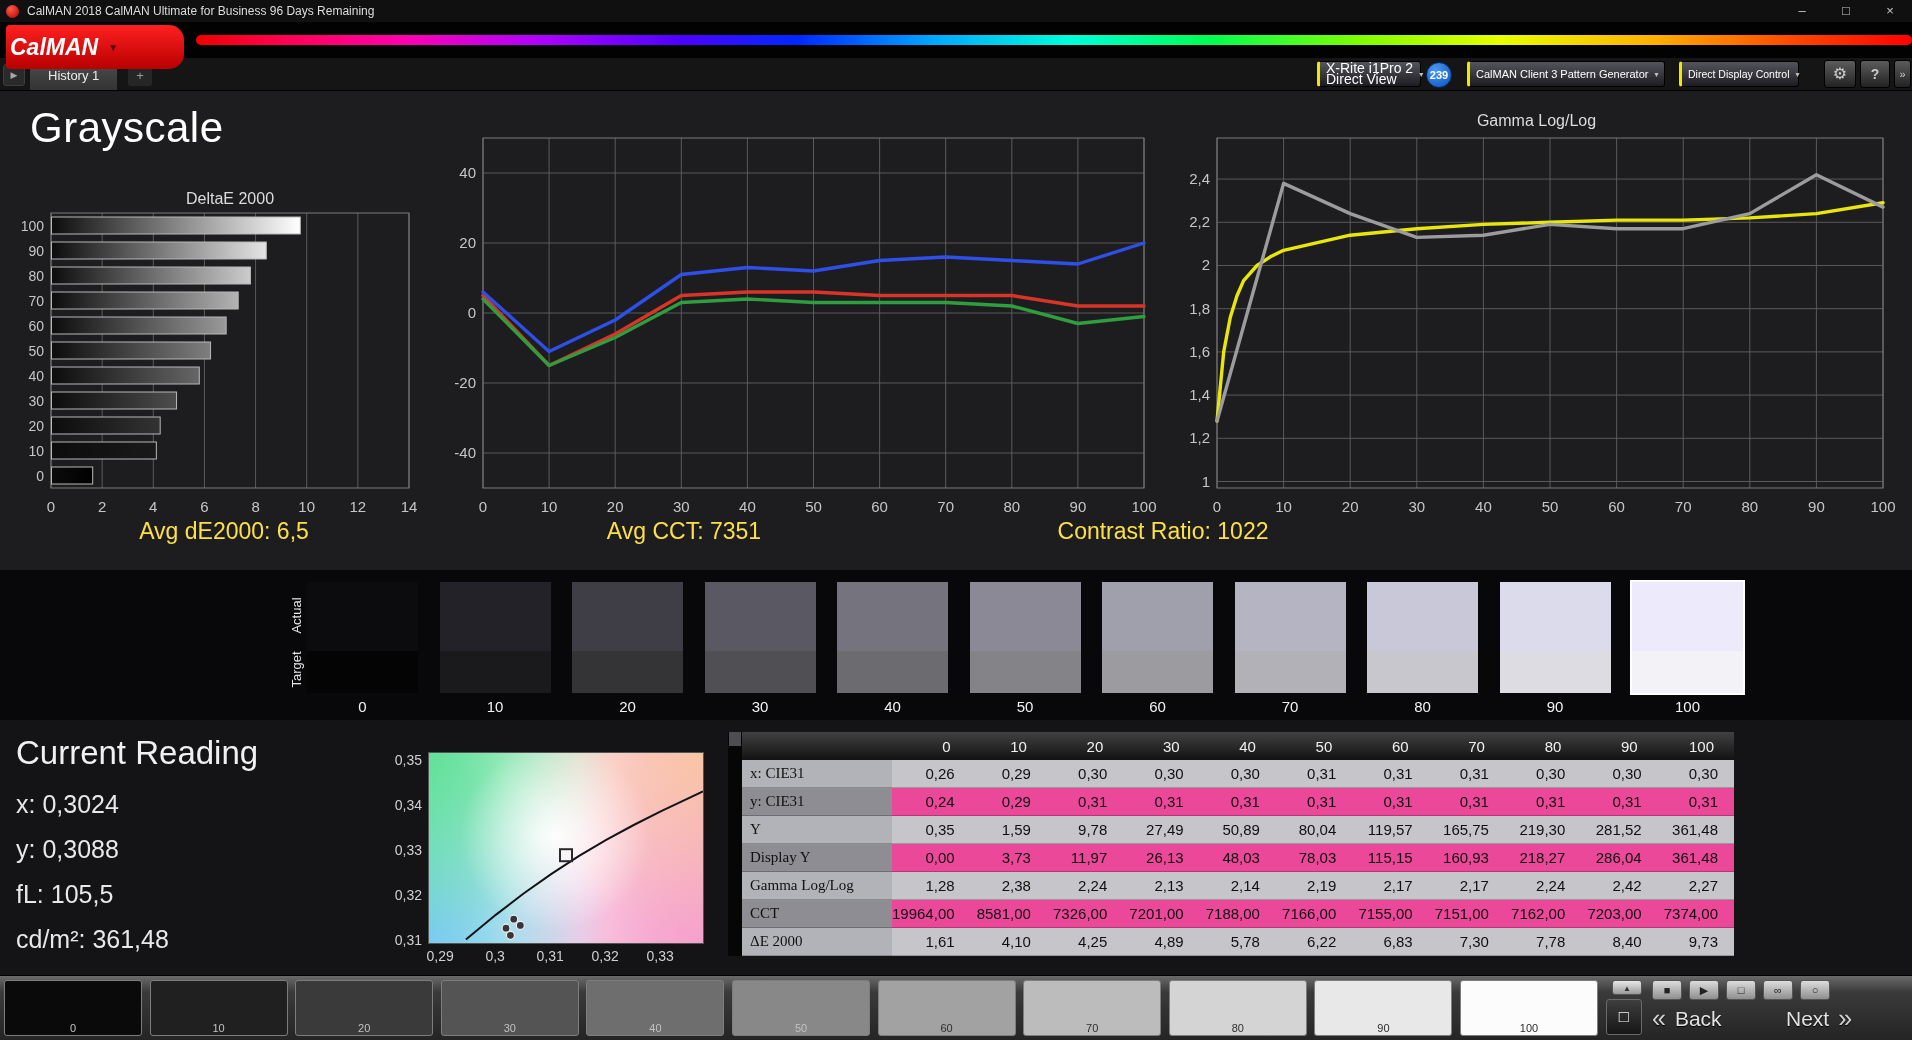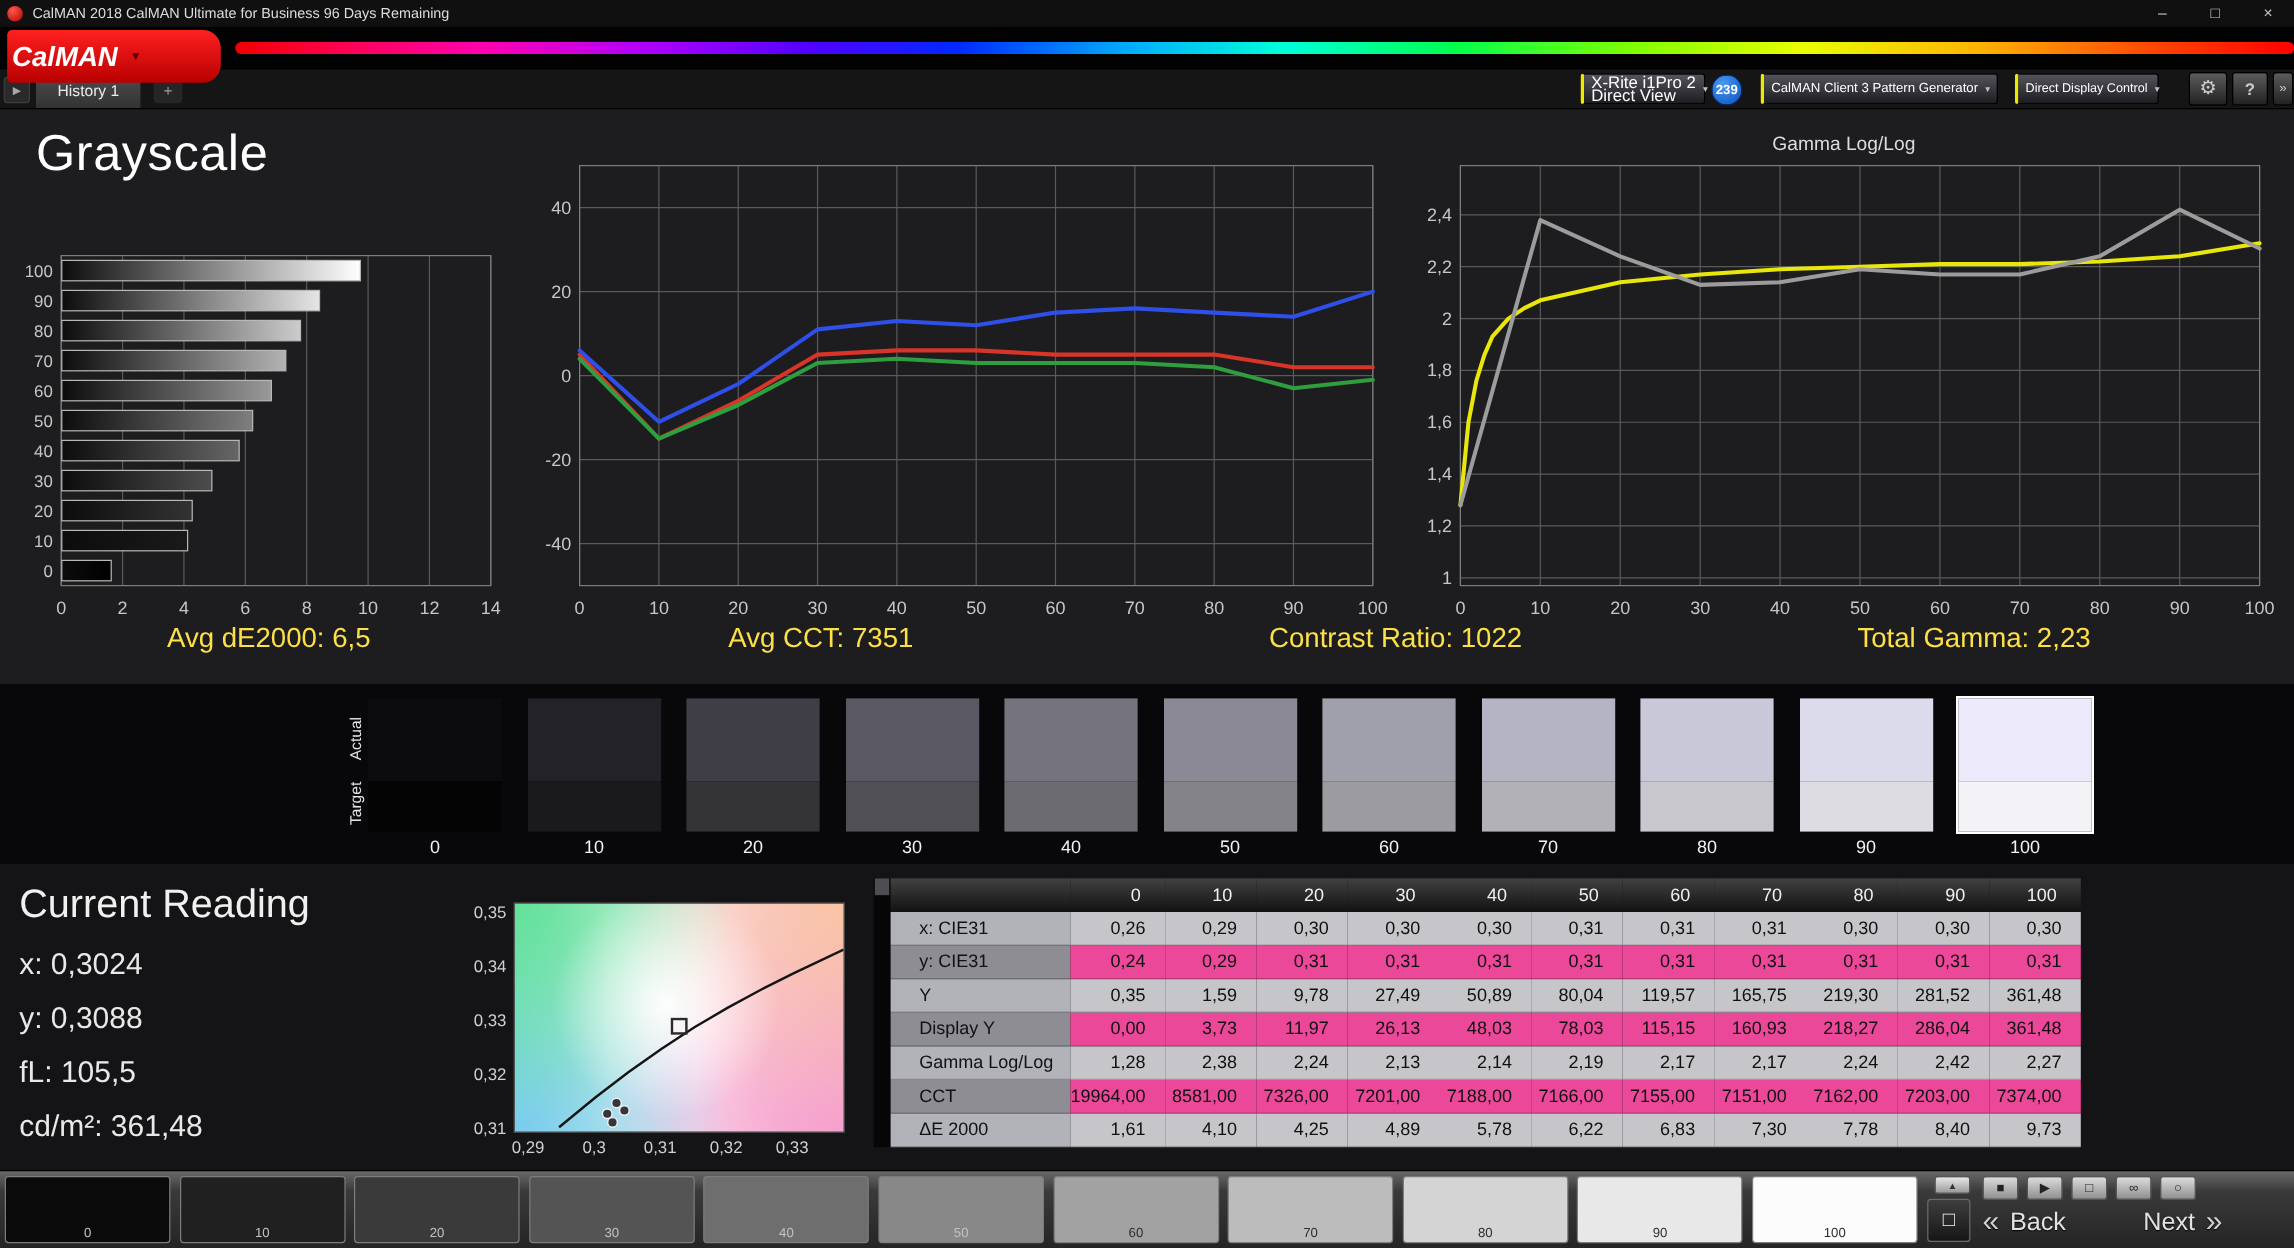--- a/index.html
+++ b/index.html
@@ -82,21 +82,21 @@
   .cie-xl{position:absolute;top:208px;width:40px;text-align:center;color:#d0d0d0;font-size:14px;}
 
   
   #data-table{position:absolute;left:728px;top:642px;width:1006px;height:224px;display:flex;}
   .tbl-strip{width:14px;background:#060607;position:relative;}
   .tbl-thumb{position:absolute;top:0;left:1px;width:12px;height:14px;background:#4e4e52;}
   .tbl-grid{flex:1;display:grid;grid-template-columns:150px repeat(11,1fr);grid-auto-rows:28px;font-size:15px;}
   .th{background:linear-gradient(#414141,#121212);color:#f0f0f0;display:flex;align-items:center;justify-content:flex-end;padding-right:20px;}
   .th.corner{justify-content:flex-start;padding-left:8px;}
   .cell{display:flex;align-items:center;border-bottom:1px solid rgba(0,0,0,0.22);box-sizing:border-box;}
-  .rl{padding-left:24px;color:#111;}
+  .rl{padding-left:8px;color:#111;font-family:Liberation Serif, serif;}
   .td{justify-content:flex-end;padding-right:16px;color:#101010;}
   .rA{background:#c6c6ca;}
   .rA.rl{background:#b2b3b8;}
   .rB{background:#ec4899;}
   .rB.rl{background:#8d8d93;}
 
   
   #bottombar{position:absolute;top:975px;left:0;width:1912px;height:65px;background:linear-gradient(180deg,#6a6a6a,#3a3a3a 25%,#242424);border-top:1px solid #000;}
   .patch{position:absolute;top:4px;width:138px;height:56px;border:1px solid #7d7d7d;border-radius:3px;box-sizing:border-box;}
   .patch-label{position:absolute;bottom:1px;width:100%;text-align:center;font-size:11px;}
@@ -154,20 +154,21 @@
   <div class="sq-btn" id="help-btn"><span>?</span></div>
   <div class="sq-btn" id="expand-btn"><span>»</span></div>
 </div>
 
 <div id="main">
   <div class="swatch-band"></div>
   <div class="lower-band"></div>
 
   <div id="page-title">Grayscale</div>
 
+  <div class="chart-title" id="deltae-title">DeltaE 2000</div>
   <svg id="deltae-svg" width="430" height="312">
       <line x1="43" y1="8" x2="43" y2="283" stroke="#5a5a5a" stroke-width="1"></line>
       <text x="43" y="307" fill="#c6c6c6" font-size="15" text-anchor="middle">0</text>
       <line x1="94.14285714285714" y1="8" x2="94.14285714285714" y2="283" stroke="#5a5a5a" stroke-width="1"></line>
       <text x="94.14285714285714" y="307" fill="#c6c6c6" font-size="15" text-anchor="middle">2</text>
       <line x1="145.28571428571428" y1="8" x2="145.28571428571428" y2="283" stroke="#5a5a5a" stroke-width="1"></line>
       <text x="145.28571428571428" y="307" fill="#c6c6c6" font-size="15" text-anchor="middle">4</text>
       <line x1="196.42857142857142" y1="8" x2="196.42857142857142" y2="283" stroke="#5a5a5a" stroke-width="1"></line>
       <text x="196.42857142857142" y="307" fill="#c6c6c6" font-size="15" text-anchor="middle">6</text>
       <line x1="247.57142857142856" y1="8" x2="247.57142857142856" y2="283" stroke="#5a5a5a" stroke-width="1"></line>
@@ -329,21 +330,20 @@
       <line x1="43" y1="351.51851851851853" x2="709" y2="351.51851851851853" stroke="#5a5a5a" stroke-width="1"></line>
       <text x="36" y="356.51851851851853" fill="#c6c6c6" font-size="15" text-anchor="end">1</text>
       <rect x="43" y="8" width="666" height="350" fill="none" stroke="#7d7d7d" stroke-width="1"></rect>
       <polyline points="43.0,291.0 49.7,221.9 56.3,187.3 63.0,165.7 69.6,150.6 83.0,135.5 96.3,126.8 109.6,120.3 176.2,105.2 242.8,98.7 309.4,94.4 376.0,92.3 442.6,90.1 509.2,90.1 575.8,87.9 642.4,83.6 709.0,72.8" fill="none" stroke="#e8e60a" stroke-width="3.4" stroke-linejoin="round" stroke-linecap="round"></polyline>
       <polyline points="43.0,291.0 109.6,53.4 176.2,83.6 242.8,107.4 309.4,105.2 376.0,94.4 442.6,98.7 509.2,98.7 575.8,83.6 642.4,44.7 709.0,77.1" fill="none" stroke="#9c9c9c" stroke-width="3.4" stroke-linejoin="round" stroke-linecap="round"></polyline>
     </svg>
 
   <div class="summary" id="sum-de">Avg dE2000: 6,5</div>
   <div class="summary" id="sum-cct">Avg CCT: 7351</div>
   <div class="summary" id="sum-contrast">Contrast Ratio: 1022</div>
-  <div class="summary" id="sum-gamma">Total Gamma: 2,23</div>
 
   <div class="rot" id="actual-label">Actual</div>
   <div class="rot" id="target-label">Target</div>
   <div id="swatches"></div>
 
   <div id="cr-title">Current Reading</div>
   <div class="cr-line" id="cr-0">x: 0,3024</div>
   <div class="cr-line" id="cr-1">y: 0,3088</div>
   <div class="cr-line" id="cr-2">fL: 105,5</div>
   <div class="cr-line" id="cr-3">cd/m²: 361,48</div>

